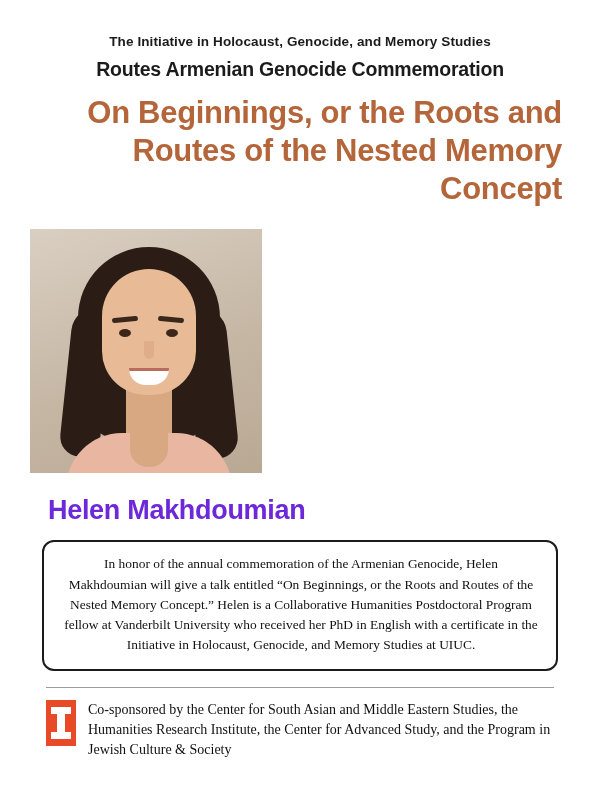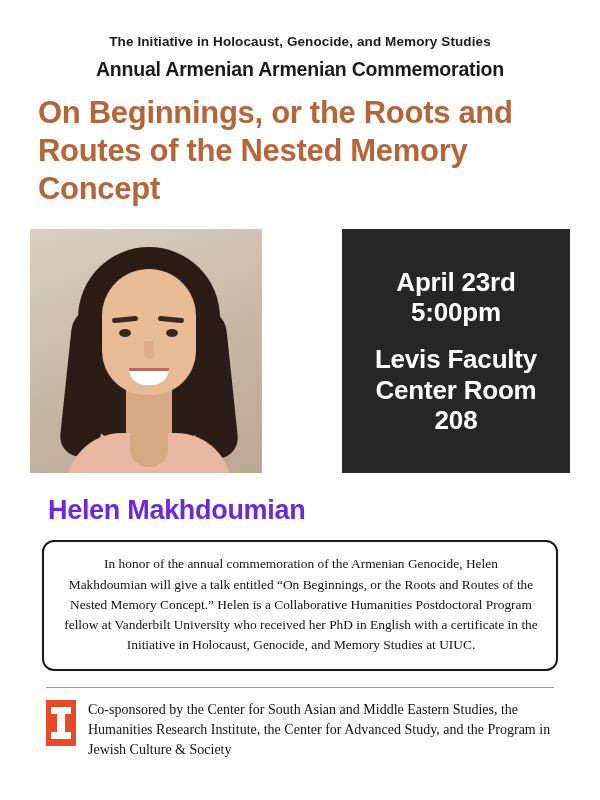--- a/index.html
+++ b/index.html
@@ -33,21 +33,21 @@
   .subtitle {
     text-align: center;
     font-family: "Liberation Sans", sans-serif;
     font-weight: bold;
     font-size: 19.5px;
     color: #1b1b1b;
     margin: 9px 0 0 0;
     letter-spacing: -0.2px;
   }
   .main-title {
-    text-align: left;
+    text-align: right;
     font-family: "Liberation Sans", sans-serif;
     font-weight: bold;
     font-size: 31px;
     line-height: 1.22;
     color: #b5653a;
     margin: 13px 10px 0 10px;
     letter-spacing: -0.3px;
   }
   .mid-row {
     display: flex;
@@ -259,21 +259,21 @@
     color: #111111;
   }
 </style>
 </head>
 <body>
 
 <div class="poster">
 
   <div class="eyebrow">The Initiative in Holocaust, Genocide, and Memory Studies</div>
 
-  <div class="subtitle">Annual Armenian Armenian Commemoration</div>
+  <div class="subtitle">Routes Armenian Genocide Commemoration</div>
 
   <div class="main-title">On Beginnings, or the Roots and Routes of the Nested Memory Concept</div>
 
   <div class="mid-row">
 
     <div class="portrait">
       <div class="p-bg"></div>
       <div class="p-hair"></div>
       <div class="p-hair-l"></div>
       <div class="p-hair-r"></div>
@@ -282,28 +282,20 @@
       <div class="p-shirt-v"></div>
       <div class="p-face"></div>
       <div class="p-brow-l"></div>
       <div class="p-brow-r"></div>
       <div class="p-eye-l"></div>
       <div class="p-eye-r"></div>
       <div class="p-nose"></div>
       <div class="p-mouth"></div>
     </div>
 
-    <div class="details-box">
-      <div class="details-line">April 23rd</div>
-      <div class="details-line">5:00pm</div>
-      <div class="details-gap"></div>
-      <div class="details-line">Levis Faculty</div>
-      <div class="details-line">Center Room</div>
-      <div class="details-line">208</div>
-    </div>
 
   </div>
 
   <div class="speaker">Helen Makhdoumian</div>
 
   <div class="blurb">In honor of the annual commemoration of the Armenian Genocide, Helen Makhdoumian will give a talk entitled “On Beginnings, or the Roots and Routes of the Nested Memory Concept.” Helen is a Collaborative Humanities Postdoctoral Program fellow at Vanderbilt University who received her PhD in English with a certificate in the Initiative in Holocaust, Genocide, and Memory Studies at UIUC.</div>
 
   <div class="rule"></div>
 
   <div class="footer">

